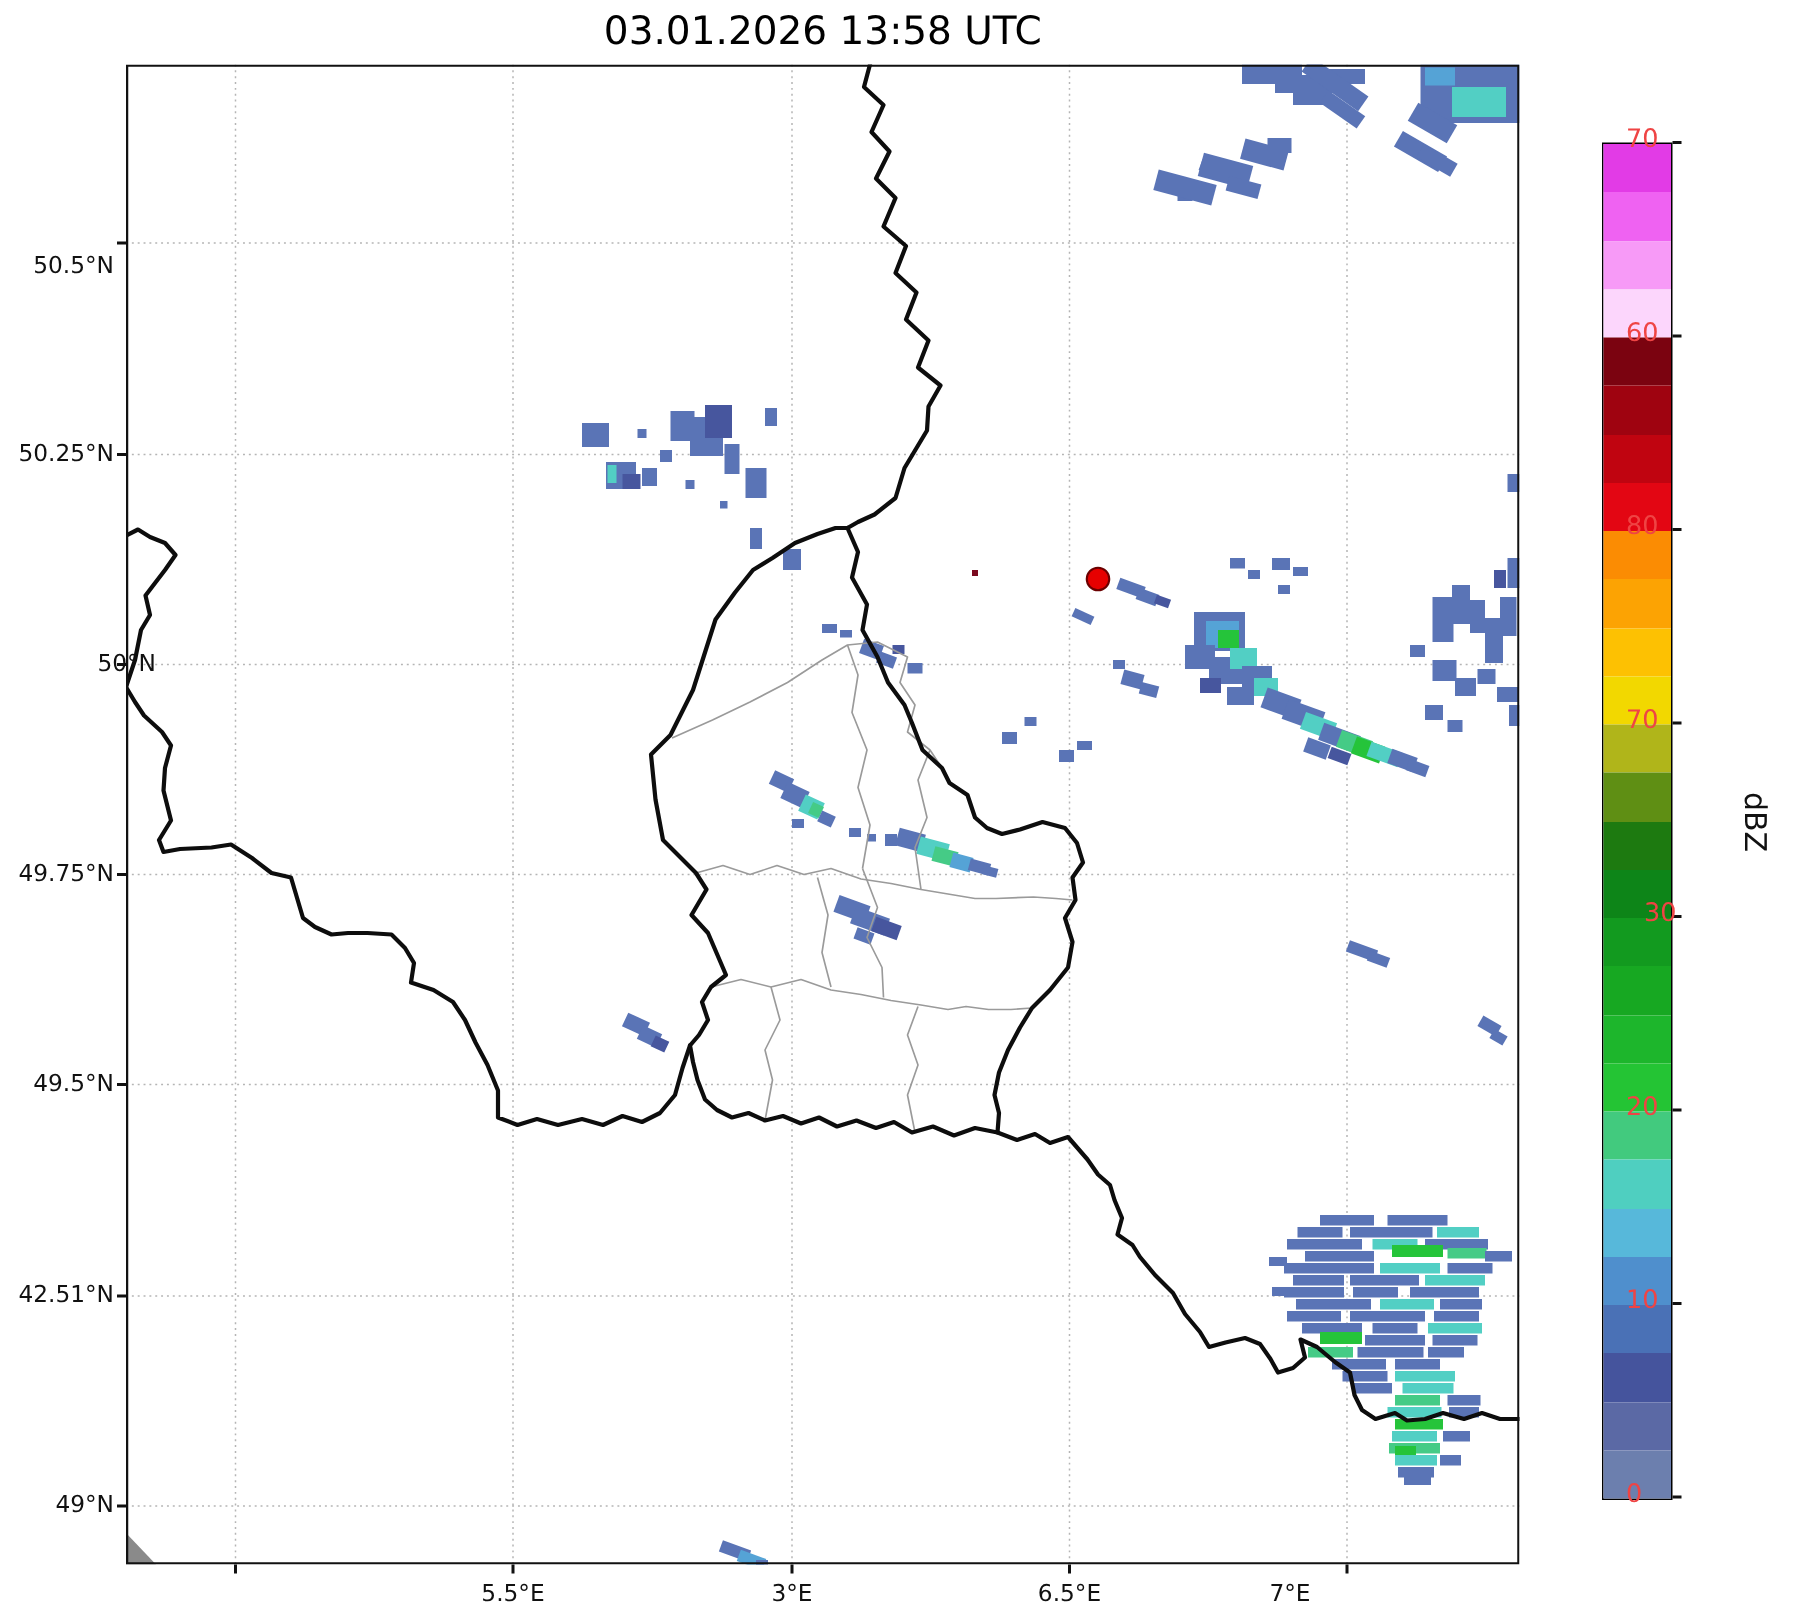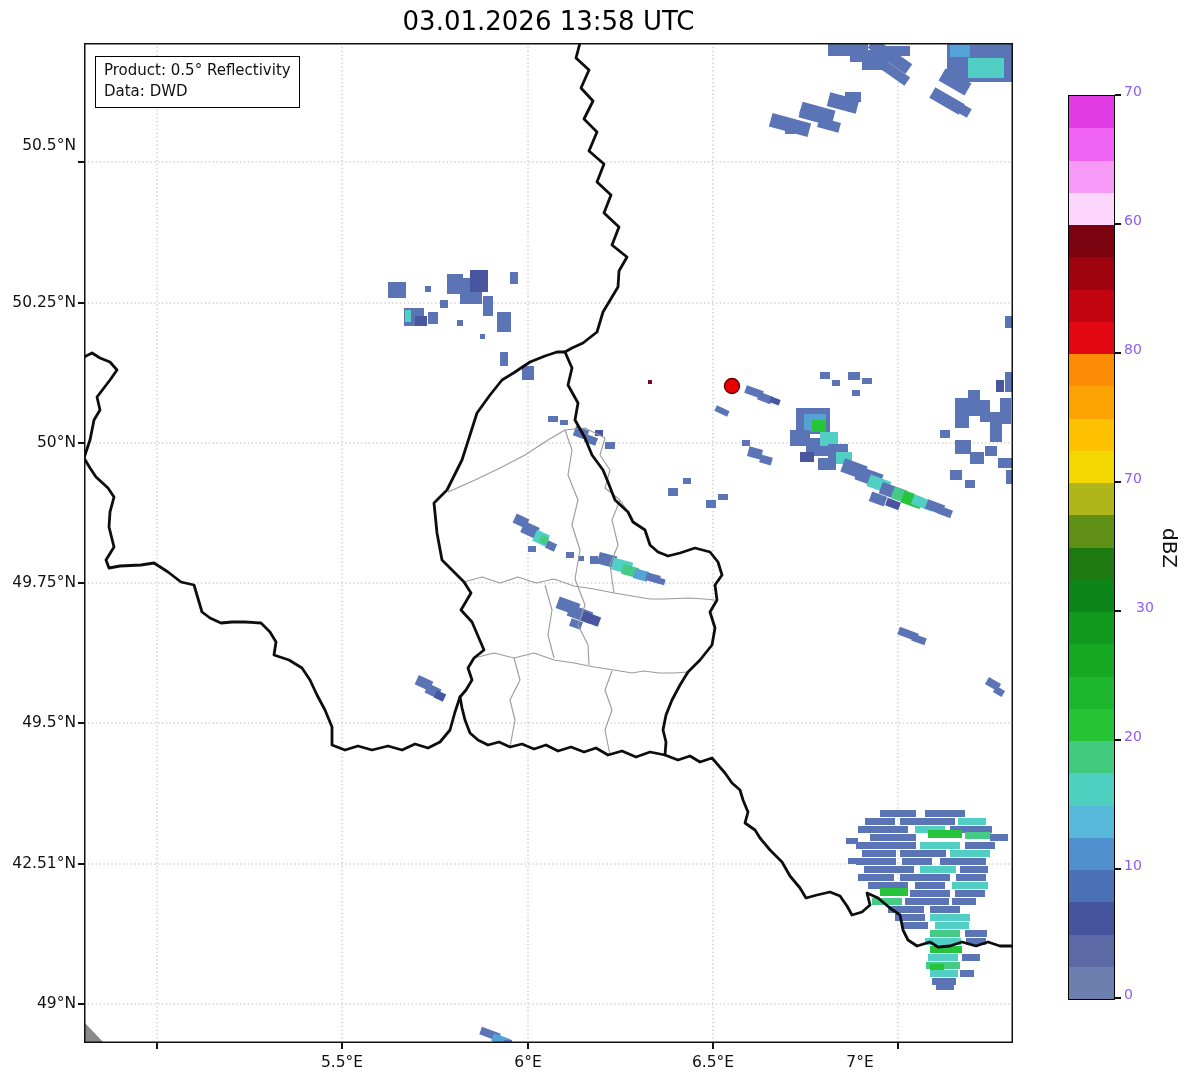--- a/index.html
+++ b/index.html
@@ -9,34 +9,30 @@
          font-size:26px;color:#000;}
   .infobox{position:absolute;left:95px;top:56px;background:#fff;border:1.2px solid #000;
            padding:3px 8px 4px 8px;font-size:15px;line-height:1.42;z-index:5;}
   #map-svg{position:absolute;left:84px;top:43px;width:929px;height:1000px;overflow:hidden;background:#fff;}
   .tick{position:absolute;background:#111;}
   .xlab{position:absolute;font-size:15.5px;color:#111;transform:translateX(-50%);white-space:nowrap;}
   .ylab{position:absolute;left:0;width:76px;text-align:right;font-size:15.5px;color:#111;white-space:nowrap;}
   #cbar{position:absolute;left:1068px;top:95px;width:45px;height:903px;border:1.2px solid #000;
         display:flex;flex-direction:column;box-sizing:content-box;}
   #cbar .band{width:100%;flex:1;}
-  .cblab{position:absolute;left:1124px;font-size:14px;color:#8b5cf6;}
+  .cblab{position:absolute;left:1084px;font-size:17px;color:#ef4444;}
   .cbar-label{position:absolute;left:1170px;top:548px;transform:translate(-50%,-50%) rotate(90deg);
               font-size:20px;color:#111;white-space:nowrap;}
 </style>
 </head>
 <body>
 
 <div class="fig">
   <div class="title">03.01.2026 13:58 UTC</div>
 
-  <div class="infobox">
-    <div>Product: 0.5° Reflectivity</div>
-    <div>Data: DWD</div>
-  </div>
 
   <svg id="map-svg" viewBox="0 0 929 1000">
       <line x1="73" y1="0" x2="73" y2="1000" stroke="#b5b5b5" stroke-width="1" stroke-dasharray="1.3 2.6"></line>
       <line x1="258" y1="0" x2="258" y2="1000" stroke="#b5b5b5" stroke-width="1" stroke-dasharray="1.3 2.6"></line>
       <line x1="444" y1="0" x2="444" y2="1000" stroke="#b5b5b5" stroke-width="1" stroke-dasharray="1.3 2.6"></line>
       <line x1="629" y1="0" x2="629" y2="1000" stroke="#b5b5b5" stroke-width="1" stroke-dasharray="1.3 2.6"></line>
       <line x1="814" y1="0" x2="814" y2="1000" stroke="#b5b5b5" stroke-width="1" stroke-dasharray="1.3 2.6"></line>
       <line x1="0" y1="119" x2="929" y2="119" stroke="#b5b5b5" stroke-width="1" stroke-dasharray="1.3 2.6"></line>
       <line x1="0" y1="260" x2="929" y2="260" stroke="#b5b5b5" stroke-width="1" stroke-dasharray="1.3 2.6"></line>
       <line x1="0" y1="400" x2="929" y2="400" stroke="#b5b5b5" stroke-width="1" stroke-dasharray="1.3 2.6"></line>
@@ -244,31 +240,31 @@
       <circle cx="648" cy="343" r="7.5" fill="#e60000" stroke="#6b0000" stroke-width="1.4"></circle>
       <rect x="0.75" y="0.75" width="927.5" height="998.5" fill="none" stroke="#111" stroke-width="1.5"></rect>
     </svg>
 
   <div id="axes-layer">
       <div class="tick" style="left: 156.4px; top: 1043px; width: 1.3px; height: 6px;"></div>
       <div class="xlab" style="left: 157px; top: 1053px; margin-top: 44px;">5°E</div>
       <div class="tick" style="left: 341.4px; top: 1043px; width: 1.3px; height: 6px;"></div>
       <div class="xlab" style="left: 342px; top: 1053px;">5.5°E</div>
       <div class="tick" style="left: 527.4px; top: 1043px; width: 1.3px; height: 6px;"></div>
-      <div class="xlab" style="left: 528px; top: 1053px;">6°E</div>
+      <div class="xlab" style="left: 528px; top: 1053px;">3°E</div>
       <div class="tick" style="left: 712.4px; top: 1043px; width: 1.3px; height: 6px;"></div>
       <div class="xlab" style="left: 713px; top: 1053px;">6.5°E</div>
       <div class="tick" style="left: 897.4px; top: 1043px; width: 1.3px; height: 6px;"></div>
       <div class="xlab" style="left: 860px; top: 1053px;">7°E</div>
       <div class="tick" style="left: 78px; top: 161.4px; width: 6px; height: 1.3px;"></div>
-      <div class="ylab" style="top: 136px;">50.5°N</div>
+      <div class="ylab" style="top: 168px;">50.5°N</div>
       <div class="tick" style="left: 78px; top: 302.4px; width: 6px; height: 1.3px;"></div>
       <div class="ylab" style="top: 293px;">50.25°N</div>
       <div class="tick" style="left: 78px; top: 442.4px; width: 6px; height: 1.3px;"></div>
-      <div class="ylab" style="top: 433px;">50°N</div>
+      <div class="ylab" style="top: 433px; margin-left: 28px;">50°N</div>
       <div class="tick" style="left: 78px; top: 582.4px; width: 6px; height: 1.3px;"></div>
       <div class="ylab" style="top: 573px;">49.75°N</div>
       <div class="tick" style="left: 78px; top: 722.4px; width: 6px; height: 1.3px;"></div>
       <div class="ylab" style="top: 713px;">49.5°N</div>
       <div class="tick" style="left: 78px; top: 863.4px; width: 6px; height: 1.3px;"></div>
       <div class="ylab" style="top: 854px;">42.51°N</div>
       <div class="tick" style="left: 78px; top: 1003.4px; width: 6px; height: 1.3px;"></div>
       <div class="ylab" style="top: 994px;">49°N</div>
     </div>
 

